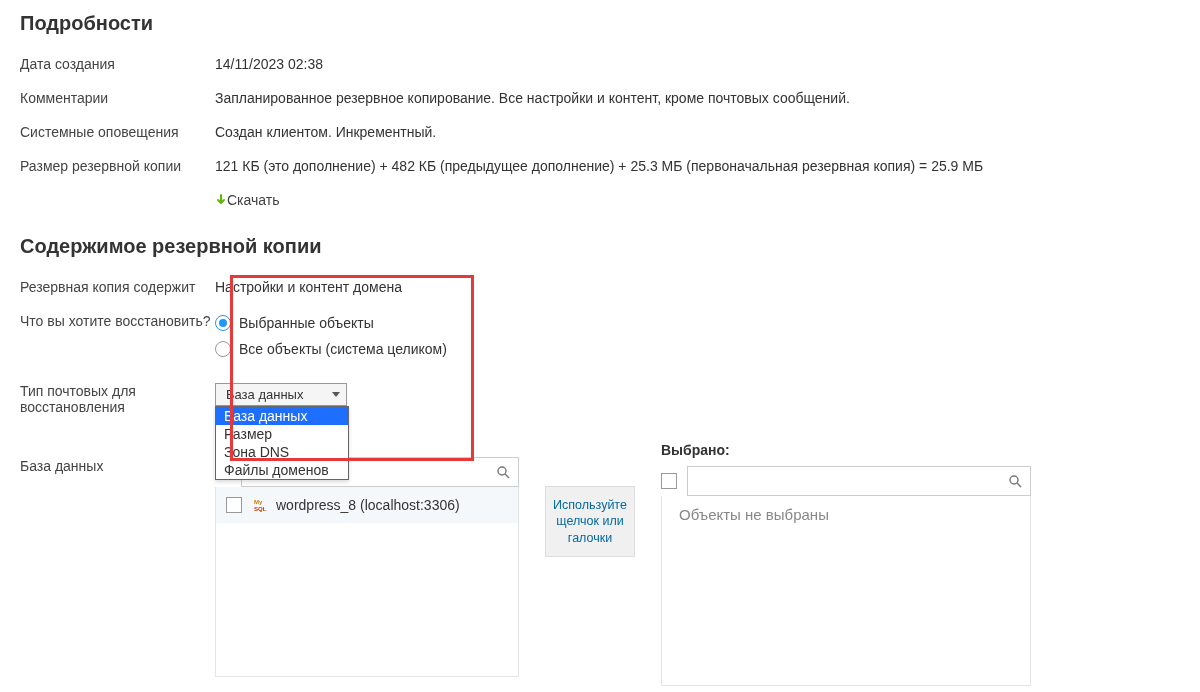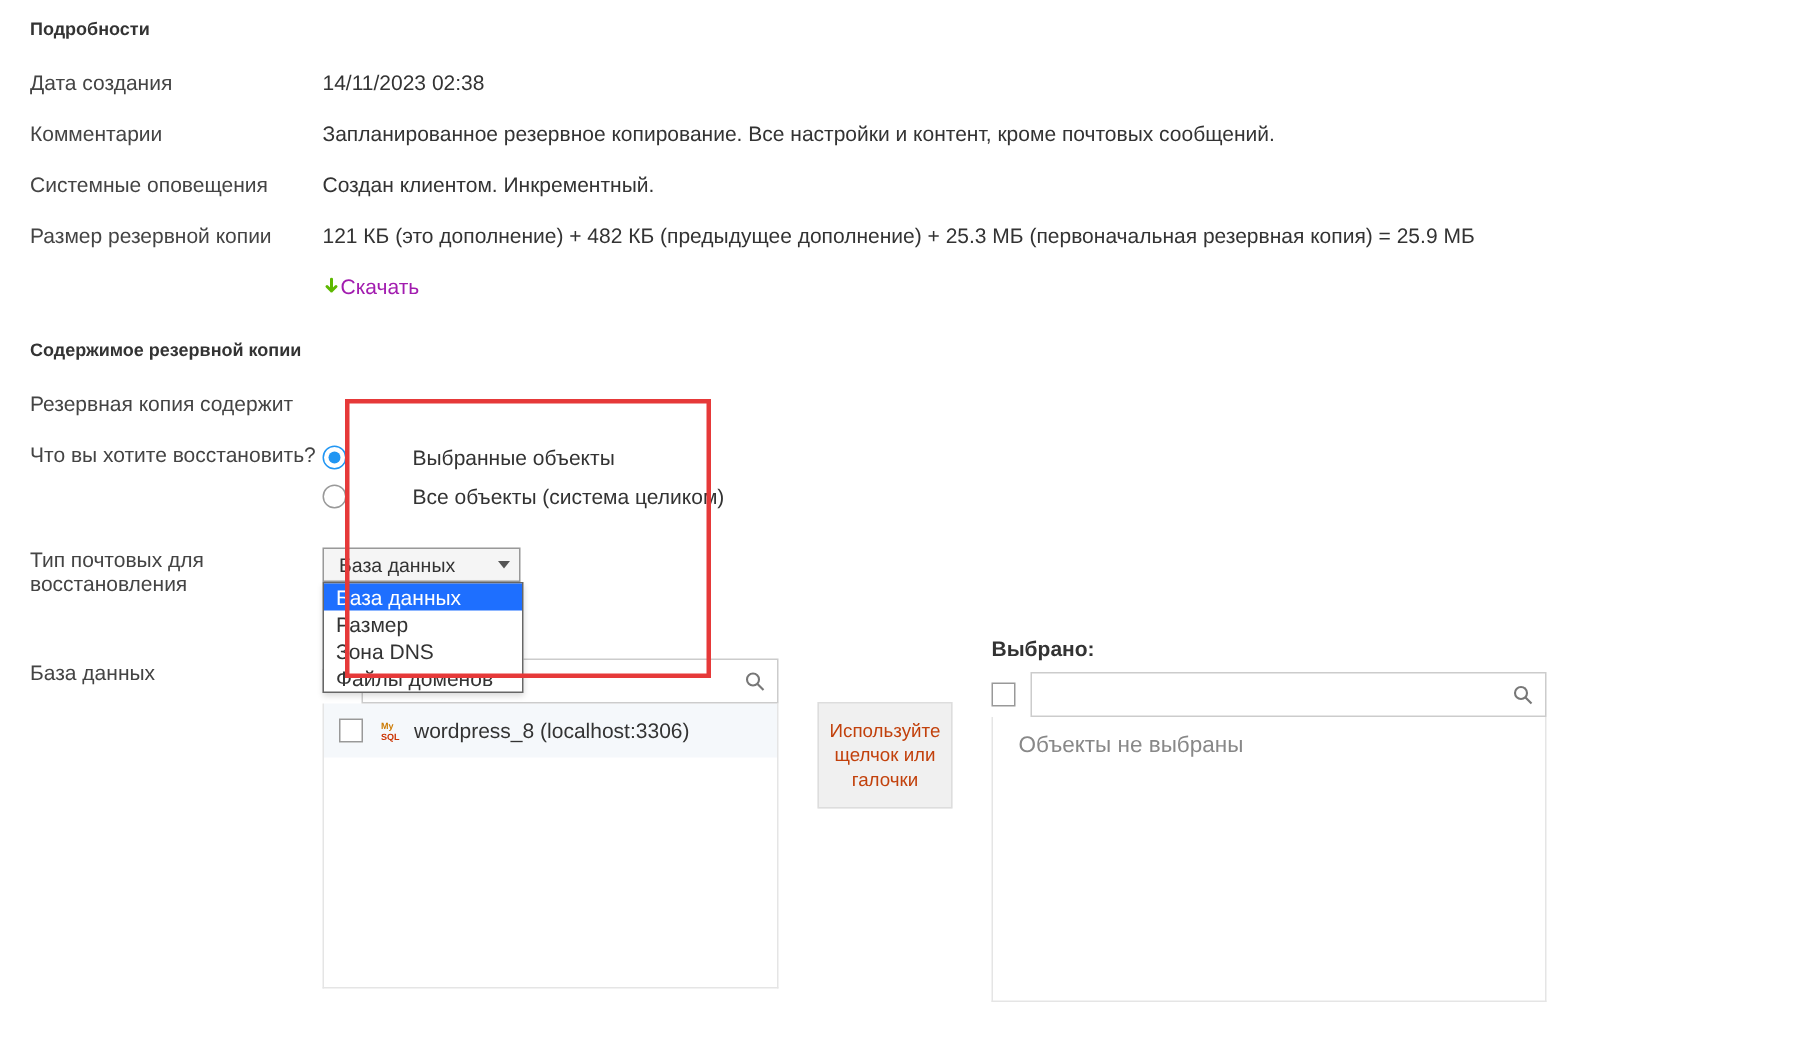--- a/index.html
+++ b/index.html
@@ -6,46 +6,46 @@
   body {
     margin: 0;
     padding: 0;
     font-family: "Segoe UI", Arial, sans-serif;
     font-size: 14px;
     color: #333;
     background: #fff;
   }
   .page { padding: 8px 20px 20px 20px; }
   h2 {
-    font-size: 12px;
+    font-size: 20px;
     font-weight: 600;
     color: #333;
     margin: 4px 0 12px 0;
   }
   .row {
     display: flex;
     align-items: flex-start;
     padding: 9px 0;
   }
   .label {
     width: 195px;
     flex-shrink: 0;
     color: #444;
   }
   .value { color: #333; flex: 1; }
   .dl-arrow {
     width: 12px; height: 12px; display: inline-block;
     vertical-align: -1px;
   }
   .download-link {
-    color: #a21caf;
+    color: #404040;
     text-decoration: none;
     cursor: pointer;
   }
-  .radio-group > div { padding: 2px 0 8px 0; display: flex; align-items: center; gap: 36px; }
+  .radio-group > div { padding: 2px 0 8px 0; display: flex; align-items: center; }
   .radio {
     width: 16px; height: 16px; border: 1px solid #999;
     border-radius: 50%; margin-right: 8px; display: inline-flex;
     align-items: center; justify-content: center; background: #fff;
   }
   .radio.selected { border-color: #2196f3; }
   .radio.selected::after {
     content: ""; width: 8px; height: 8px; border-radius: 50%;
     background: #2196f3;
   }
@@ -112,21 +112,21 @@
     min-height: 190px; background: #fff;
   }
   .list-row {
     display: flex; align-items: center; padding: 10px 10px;
     background: #f5f8fb;
   }
   .list-row .check { margin-right: 12px; }
   .db-icon { width: 16px; height: 16px; margin-right: 6px; flex-shrink:0; }
   .center-hint {
     width: 90px; text-align: center; font-size: 12.5px;
-    color: #c2410c; background: #f0f0f0; border: 1px solid #ddd;
+    color: #0369a1; background: #f0f0f0; border: 1px solid #ddd;
     padding: 10px 6px; margin: 56px 26px 0 26px; line-height: 1.3;
   }
   .empty-panel {
     border: 1px solid #e5e5e5; border-top: none;
     min-height: 190px; padding: 10px 17px; color: #888;
     font-size: 15px;
   }
 </style>
 </head>
 <body>
@@ -162,20 +162,21 @@
     </div>
   </div>
 
   <div class="content-section">
     <div class="highlight-box" style="left:210px; top:40px; width:244px; height:186px;"></div>
 
     <h2 style="margin-top:18px;">Содержимое резервной копии</h2>
 
     <div class="row">
       <div class="label">Резервная копия содержит</div>
+      <div class="value">Настройки и контент домена</div>
     </div>
 
     <div class="row">
       <div class="label">Что вы хотите восстановить?</div>
       <div class="value radio-group">
         <div>
           <span class="radio selected"></span>
           <span>Выбранные объекты</span>
         </div>
         <div>

